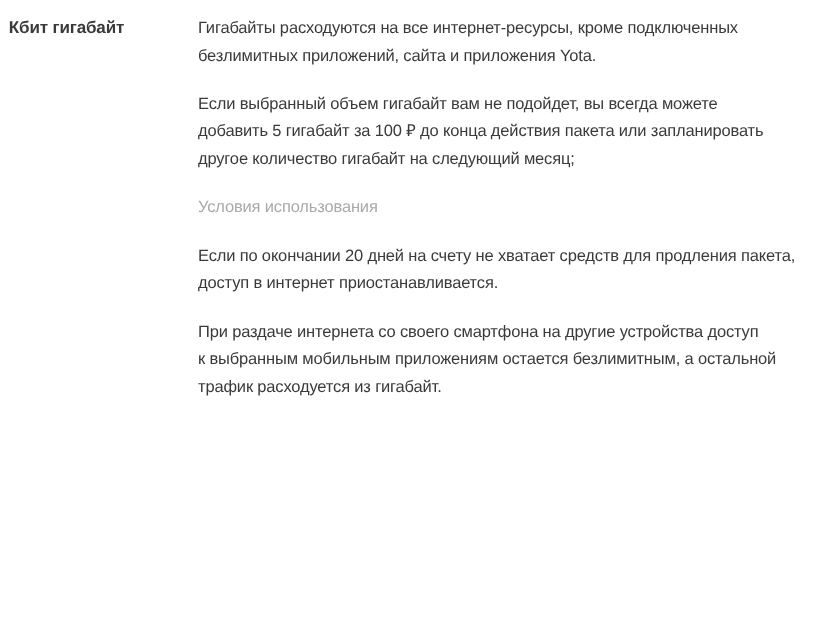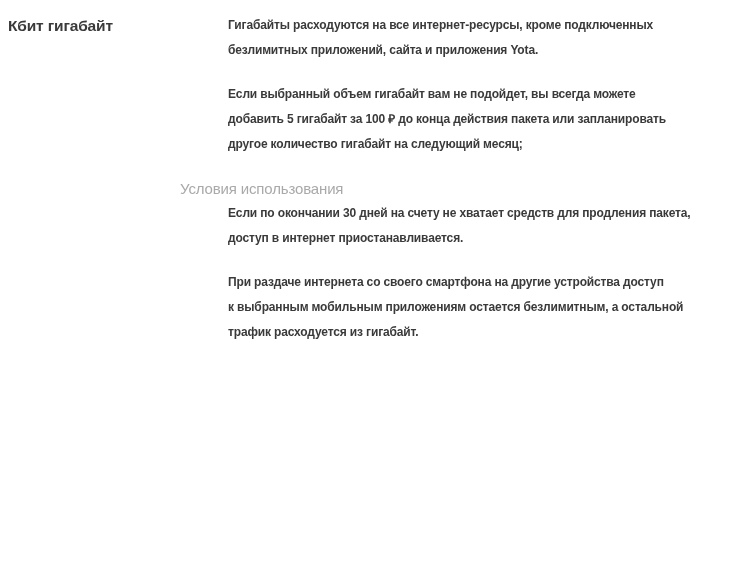--- a/index.html
+++ b/index.html
@@ -32,50 +32,50 @@
     font-size: 15.5px;
     font-weight: bold;
     line-height: 25px;
     letter-spacing: -0.15px;
   }
   .content-col {
     flex: 1 1 auto;
     min-width: 0;
   }
   .para {
-    font-size: 12px;
+    font-size: 15px;
     line-height: 25px;
     letter-spacing: -0.15px;
     white-space: pre;
     margin-bottom: 19px;
-    font-weight: bold;
-    margin-left: 48px;
+    font-weight: normal;
   }
   .subheading {
     font-size: 15px;
     line-height: 25px;
     letter-spacing: -0.15px;
     color: var(--muted);
     font-weight: normal;
+    margin-bottom: 19px;
     white-space: pre;
   }
 </style>
 </head>
 <body>
 
 <div class="page">
   <div class="label-col">
     <div class="row-label">Кбит гигабайт</div>
   </div>
   <div class="content-col">
     <p class="para">Гигабайты расходуются на все интернет-ресурсы, кроме подключенных
 безлимитных приложений, сайта и приложения Yota.</p>
     <p class="para">Если выбранный объем гигабайт вам не подойдет, вы всегда можете
 добавить 5 гигабайт за 100 ₽ до конца действия пакета или запланировать
 другое количество гигабайт на следующий месяц;</p>
     <h3 class="subheading">Условия использования</h3>
-    <p class="para">Если по окончании 30 дней на счету не хватает средств для продления пакета,
+    <p class="para">Если по окончании 20 дней на счету не хватает средств для продления пакета,
 доступ в интернет приостанавливается.</p>
     <p class="para">При раздаче интернета со своего смартфона на другие устройства доступ
 к выбранным мобильным приложениям остается безлимитным, а остальной
 трафик расходуется из гигабайт.</p>
   </div>
 </div>
 
 </body></html>

